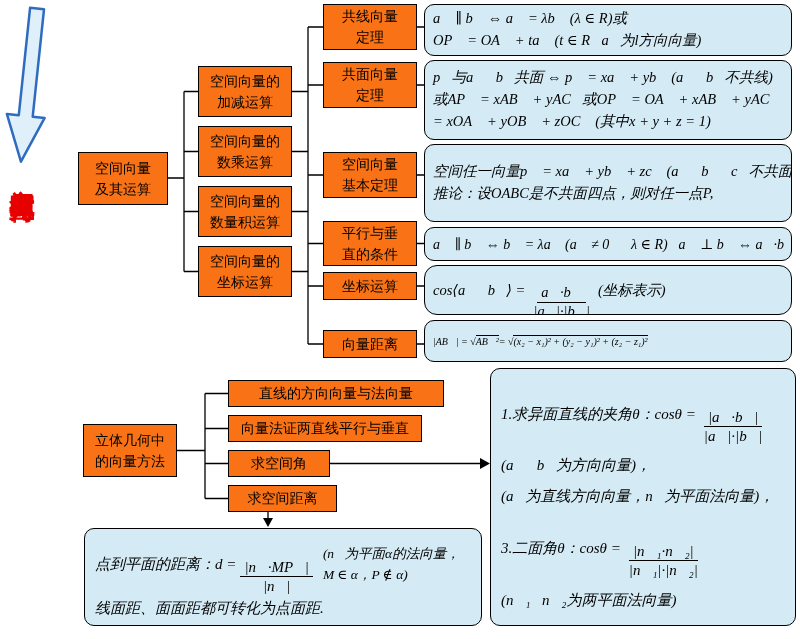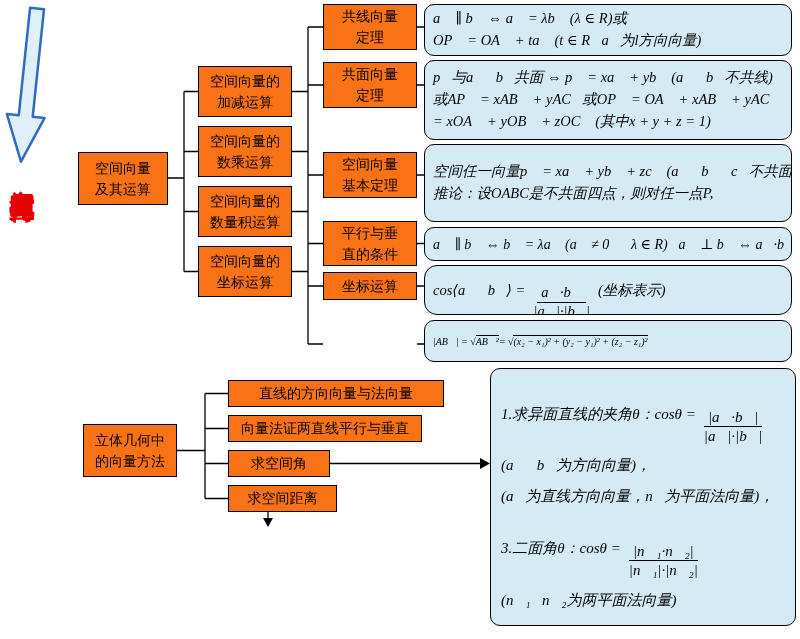--- a/index.html
+++ b/index.html
@@ -92,20 +92,23 @@
     <span>空间向量</span>
     <span>基本定理</span>
   </div>
   <div class="box" style="left:323px;top:221px;width:94px;height:45px;">
     <span>平行与垂</span>
     <span>直的条件</span>
   </div>
   <div class="box" style="left:323px;top:272px;width:94px;height:28px;">
     <span>坐标运算</span>
   </div>
+  <div class="box" style="left:323px;top:330px;width:94px;height:28px;">
+    <span>向量距离</span>
+  </div>
 
   <div class="fbox" style="left:424px;top:4px;width:368px;height:52px;">
     <div class="fl">a⃗ ∥ b⃗ ⇔ a⃗ = λb⃗ (λ ∈ R)或</div>
     <div class="fl">OP⃗ = OA⃗ + ta⃗ (t ∈ R，a⃗为l方向向量)</div>
   </div>
 
   <div class="fbox" style="left:424px;top:60px;width:368px;height:80px;">
     <div class="fl">p⃗与a⃗，b⃗共面 ⇔ p⃗ = xa⃗ + yb⃗ (a⃗，b⃗不共线)</div>
     <div class="fl">或AP⃗ = xAB⃗ + yAC⃗或OP⃗ = OA⃗ + xAB⃗ + yAC⃗</div>
     <div class="fl">= xOA⃗ + yOB⃗ + zOC⃗ (其中x + y + z = 1)</div>
@@ -167,14 +170,28 @@
     <div class="row">
       <span>3.二面角θ：cosθ =</span>
       <span class="frac">
         <span class="fnum">|n⃗₁·n⃗₂|</span>
         <span class="fden">|n⃗₁|·|n⃗₂|</span>
       </span>
     </div>
     <div class="note">(n⃗₁，n⃗₂为两平面法向量)</div>
   </div>
 
+  <div class="fbox pbox" style="left:84px;top:528px;width:398px;height:98px;">
+    <div class="row">
+      <span>点到平面的距离：d =</span>
+      <span class="frac">
+        <span class="fnum">|n⃗·MP⃗|</span>
+        <span class="fden">|n⃗|</span>
+      </span>
+      <span class="pnotes">
+        <span>(n⃗为平面α的法向量，</span>
+        <span>M ∈ α，P ∉ α)</span>
+      </span>
+    </div>
+    <div class="fl">线面距、面面距都可转化为点面距.</div>
+  </div>
 
 </div>
 
 </body></html>

